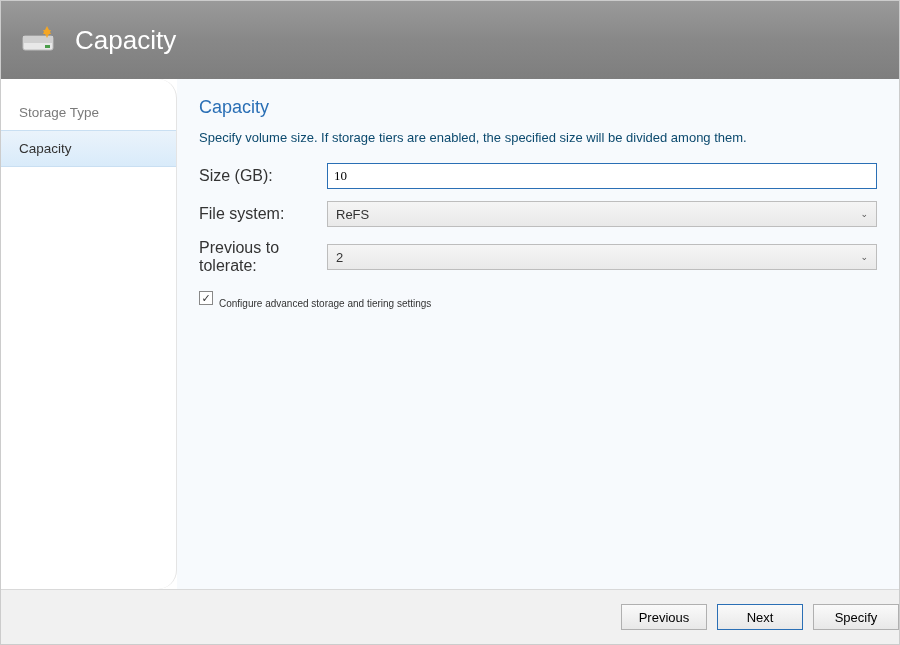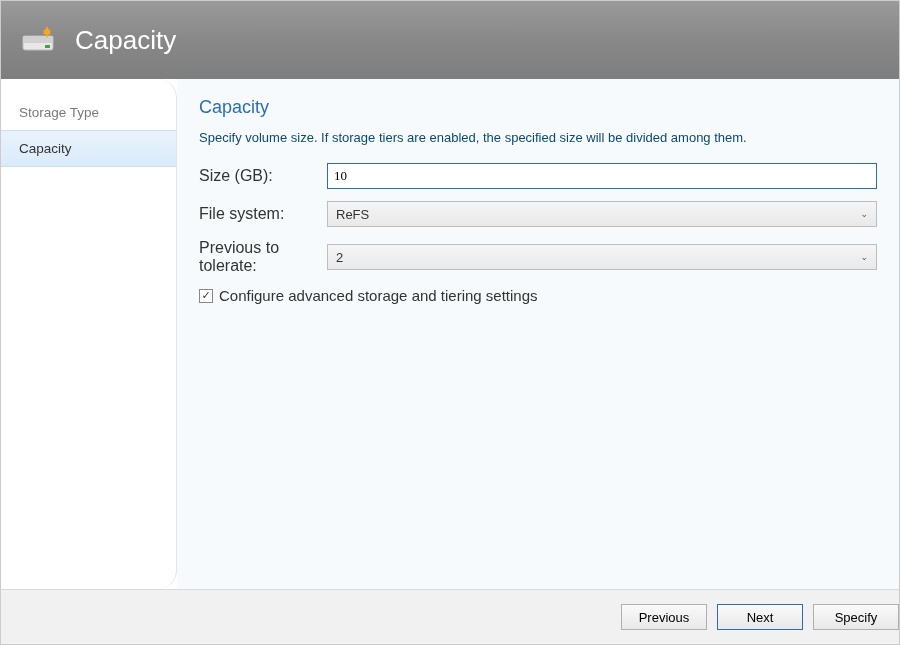--- a/index.html
+++ b/index.html
@@ -121,22 +121,23 @@
       align-items: center;
       justify-content: center;
       cursor: pointer;
     }
     .checkmark {
       font-size: 11px;
       line-height: 1;
       color: #333;
     }
     .checkbox-label {
-      font-size: 15px;
-      color: #333;
+      font-size: 10px;
+      color: #333;
+      margin-top: 11px;
     }
     .footer {
       height: 55px;
       background: #f1f1f1;
       border-top: 1px solid #d9d9d9;
       display: flex;
       align-items: center;
       justify-content: flex-end;
       gap: 10px;
       padding-right: 0;

